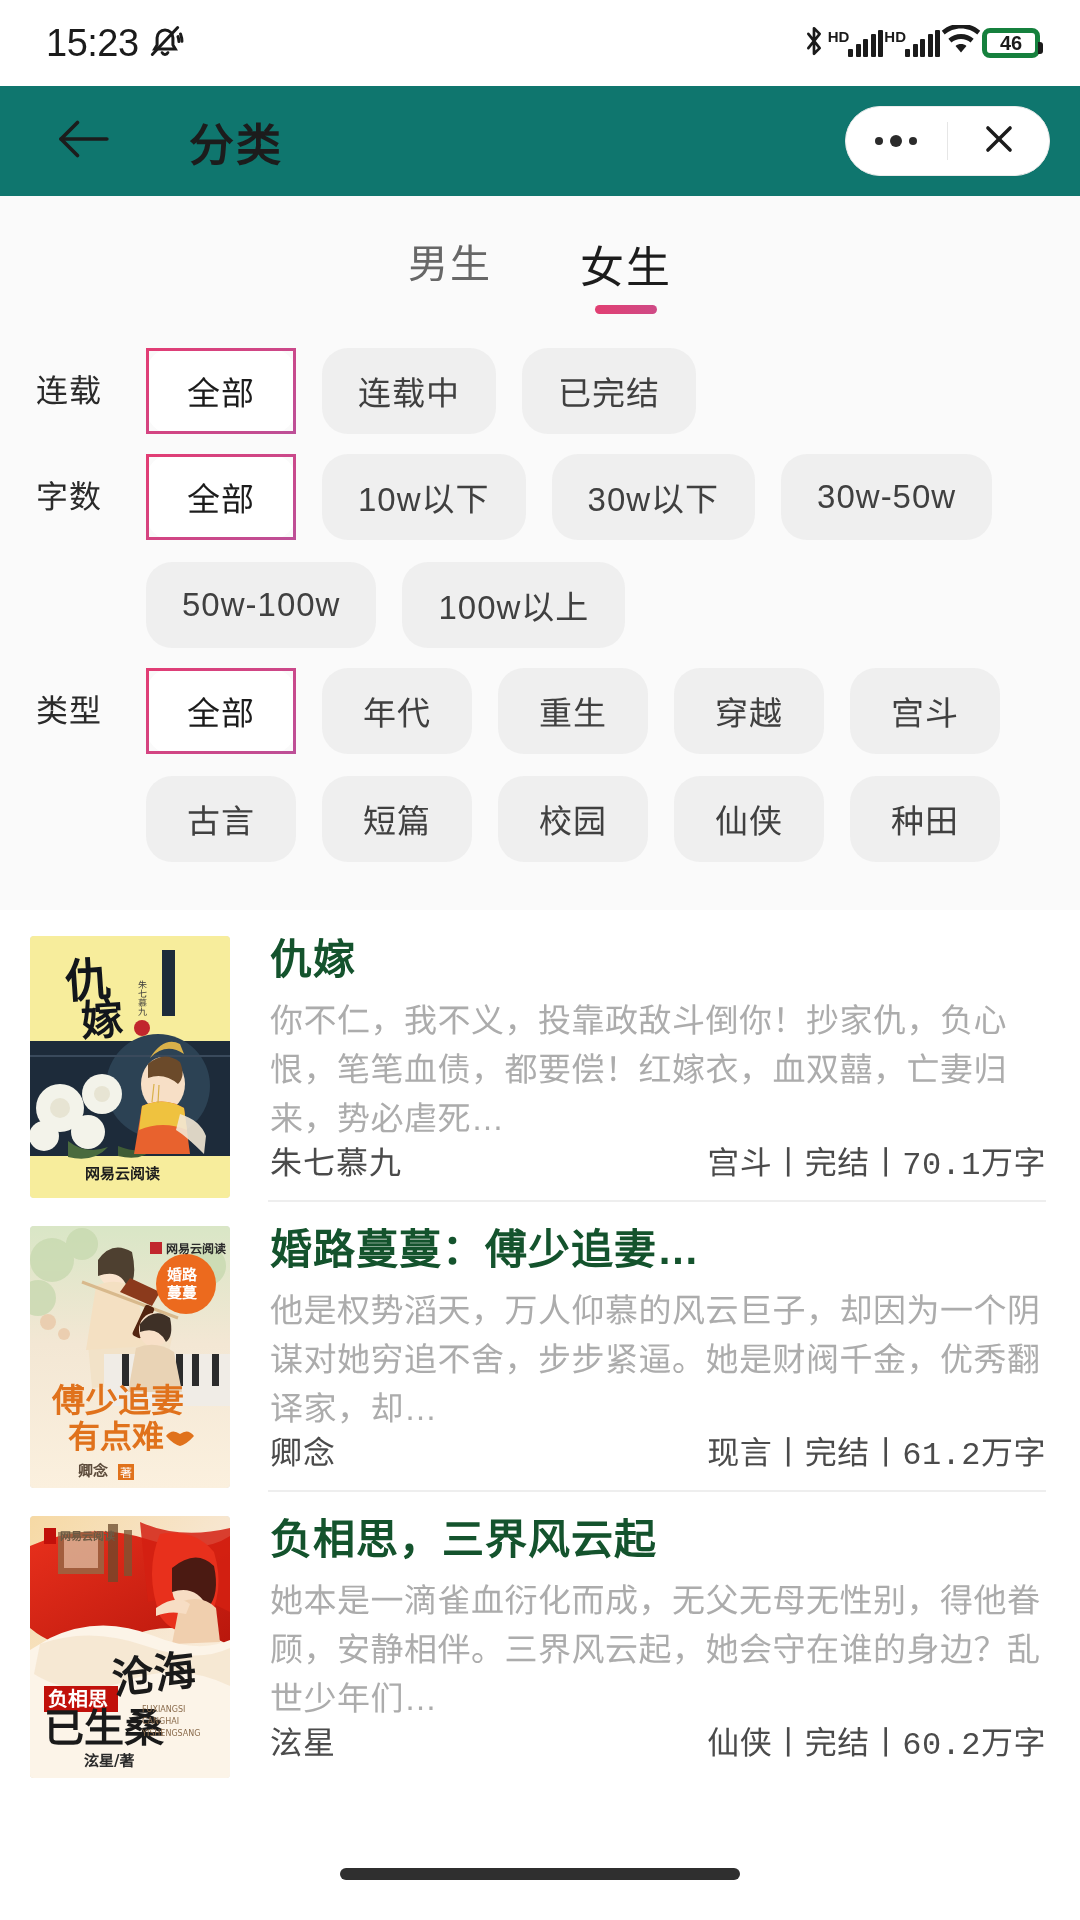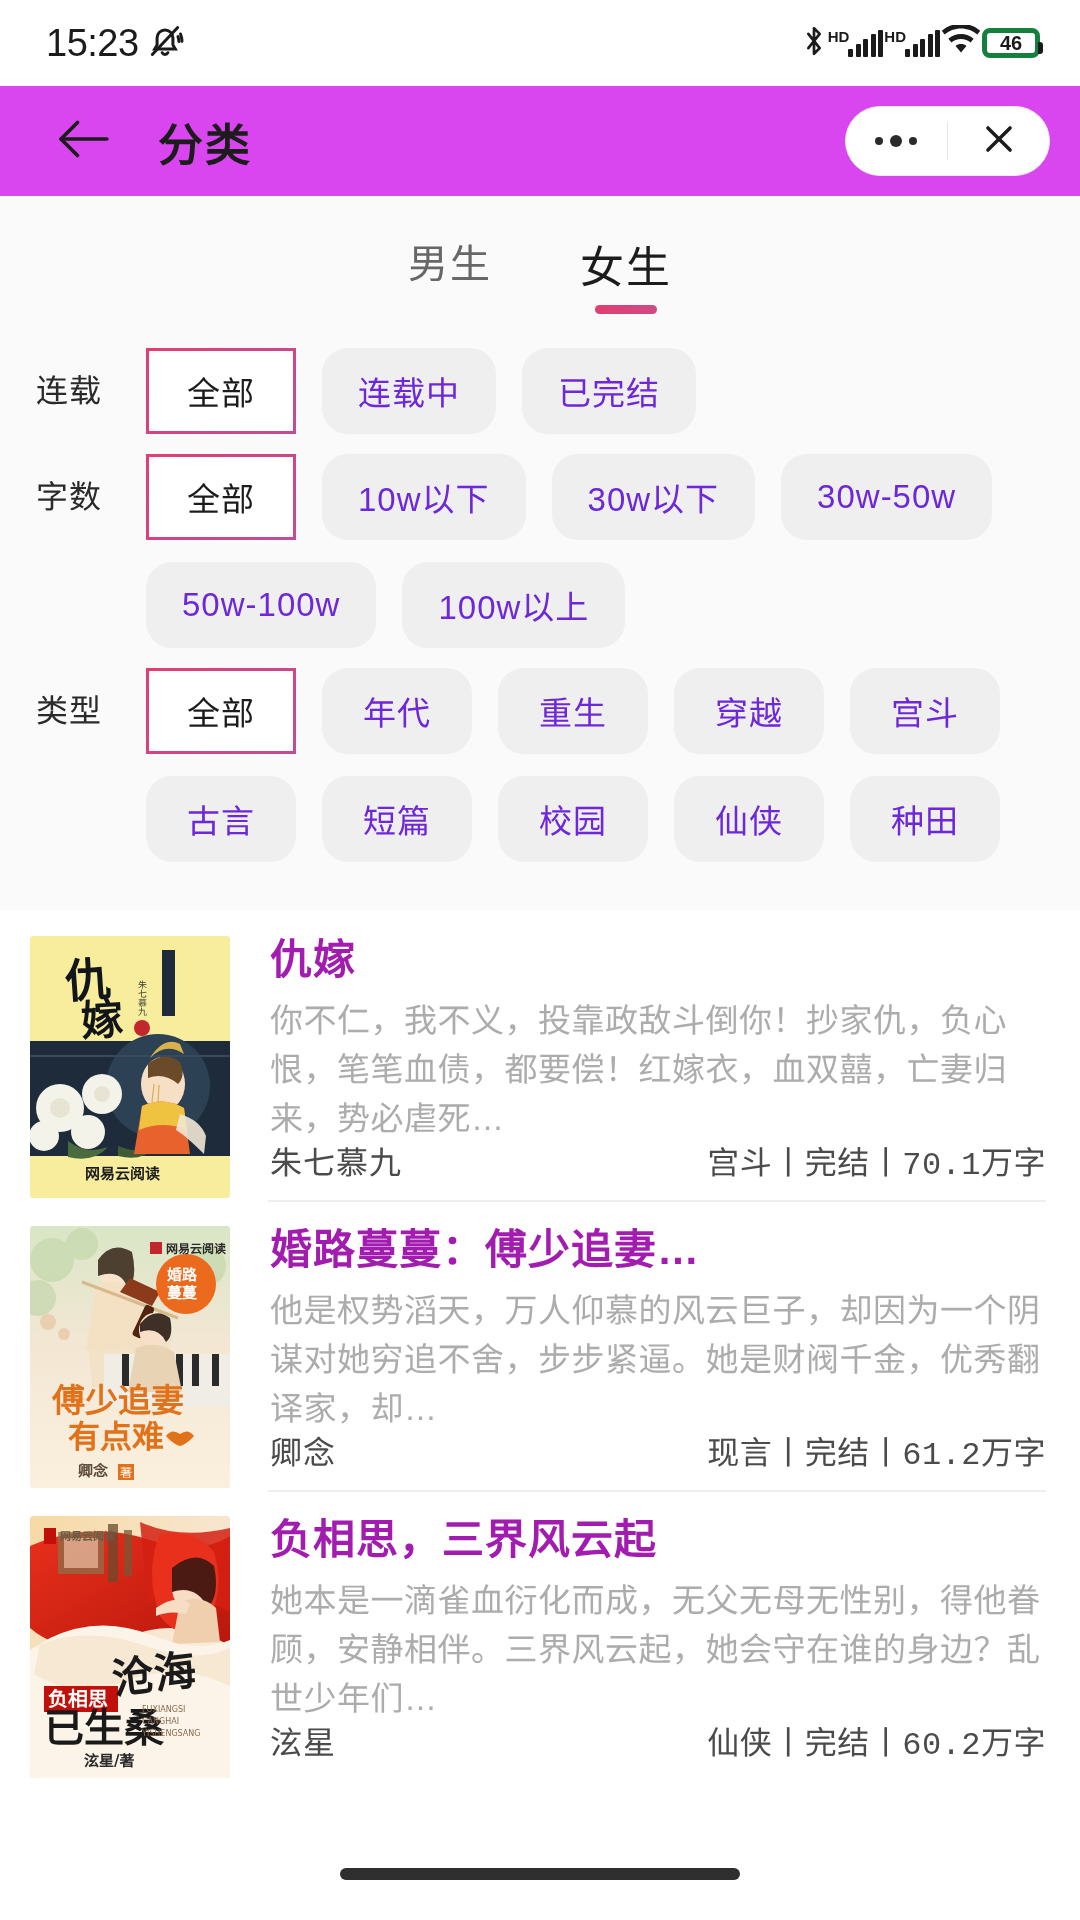--- a/index.html
+++ b/index.html
@@ -81,22 +81,23 @@
   }
   .battery span { font-size: 20px; font-weight: 600; color: #1b1b1b; }
 
   
   .header {
     height: 110px;
     flex: 0 0 110px;
     display: flex;
     align-items: center;
     padding: 0 30px 0 50px;
-    background: #d946ef;
+    background: #0f766e;
     position: relative;
+    gap: 31px;
   }
   .back-arrow {
     width: 66px; height: 66px;
     display: flex; align-items: center; justify-content: center;
     flex: 0 0 66px;
   }
   .page-title {
     font-size: 45px;
     font-weight: 600;
     color: #1c1c1c;
@@ -194,21 +195,21 @@
     display: flex;
     flex-wrap: wrap;
     gap: 22px 26px;
   }
   .chip {
     height: 86px;
     min-width: 150px;
     padding: 0 34px;
     border-radius: 26px;
     background: #efefef;
-    color: #6d28d9;
+    color: #404040;
     font-size: 33px;
     display: flex;
     align-items: center;
     justify-content: center;
     letter-spacing: 1px;
     border: 2px solid transparent;
   }
   .chip.selected {
     background: #ffffff;
     border: 3px solid;
@@ -252,21 +253,21 @@
   .book-info {
     flex: 1;
     padding-left: 40px;
     display: flex;
     flex-direction: column;
     min-width: 0;
   }
   .book-title {
     font-size: 42px;
     font-weight: 600;
-    color: #a21caf;
+    color: #14532d;
     letter-spacing: 1px;
     line-height: 1.15;
     white-space: nowrap;
     overflow: hidden;
   }
   .book-desc {
     margin-top: 14px;
     font-size: 33px;
     line-height: 49px;
     color: #acacac;

